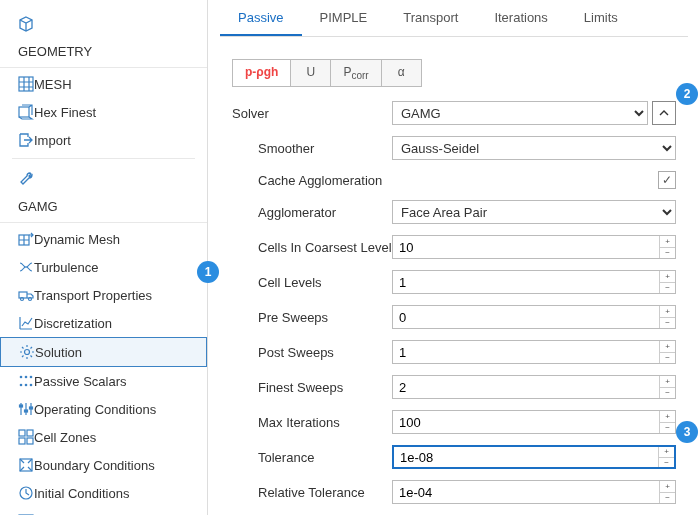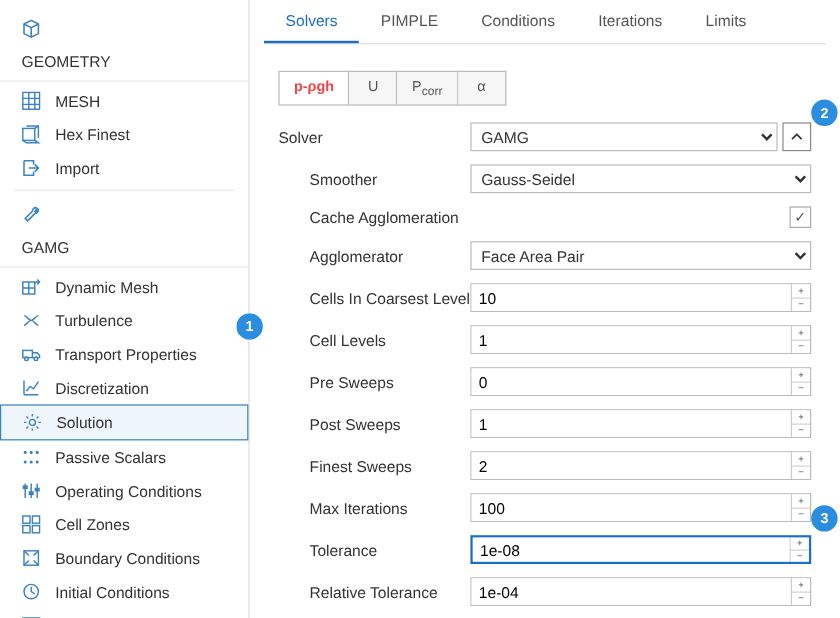--- a/index.html
+++ b/index.html
@@ -1,21 +1,21 @@
 <!DOCTYPE html>
 <html><head>
 <meta charset="utf-8">
 <style>
 * { box-sizing: border-box; margin: 0; padding: 0; }
 body { font-family: "Segoe UI", Arial, sans-serif; font-size: 13px; color: #333; background: #fff; width: 700px; height: 515px; overflow: hidden; }
 .app { display: flex; width: 700px; height: 515px; }
 .sidebar { width: 208px; border-right: 1px solid #ddd; padding-top: 8px; overflow-y: auto; }
 .section-header { display: flex; align-items: flex-start; gap: 12px; padding: 8px 18px; font-weight: 400; color: #333; border-bottom: 1px solid #e8e8e8; margin-bottom: 2px; flex-direction: column; }
 .section-header:last-of-type { border-bottom: none; }
-.sidebar-item { display: flex; align-items: center; gap: 12px; padding: 6px 18px; font-size: 13px; color: #333; position: relative; }
+.sidebar-item { display: flex; align-items: center; padding: 6px 18px; font-size: 13px; color: #333; position: relative; }
 .sidebar-item.selected { border: 1px solid #3b82c4; background: #eef5fb; }
 .icon { width: 16px; height: 16px; display: inline-flex; align-items: center; justify-content: center; flex-shrink: 0; color: #3b82c4; }
 .icon svg { width: 16px; height: 16px; }
 .divider { border: none; border-top: 1px solid #e8e8e8; margin: 4px 12px; }
 
 .main { flex: 1; padding: 0 12px; position: relative; }
 .tabs-top { display: flex; border-bottom: 1px solid #ddd; height: 37px; align-items: flex-end; }
 .tab-top { padding: 9px 18px; font-size: 13px; color: #555; border-bottom: 2px solid transparent; }
 .tab-top.active { color: #1a6fc4; border-bottom: 2px solid #1a6fc4; }
 
@@ -214,23 +214,23 @@
             <circle cx="8" cy="8" r="7" fill="none" stroke="#3b82c4" stroke-width="1.3"></circle>
             <path d="M6 5l5 3-5 3z"></path>
           </svg>
         </span>
       <span>RUN</span>
     </div>
   </div>
 
   <div class="main">
     <div class="tabs-top">
-      <div class="tab-top active">Solvers</div>
+      <div class="tab-top active">Passive</div>
       <div class="tab-top">PIMPLE</div>
-      <div class="tab-top">Conditions</div>
+      <div class="tab-top">Transport</div>
       <div class="tab-top">Iterations</div>
       <div class="tab-top">Limits</div>
     </div>
 
     <div class="sub-tabs">
       <div class="sub-tab active">p-ρgh</div>
       <div class="sub-tab">U</div>
       <div class="sub-tab"><span>P</span><sub>corr</sub></div>
       <div class="sub-tab">α</div>
     </div>

